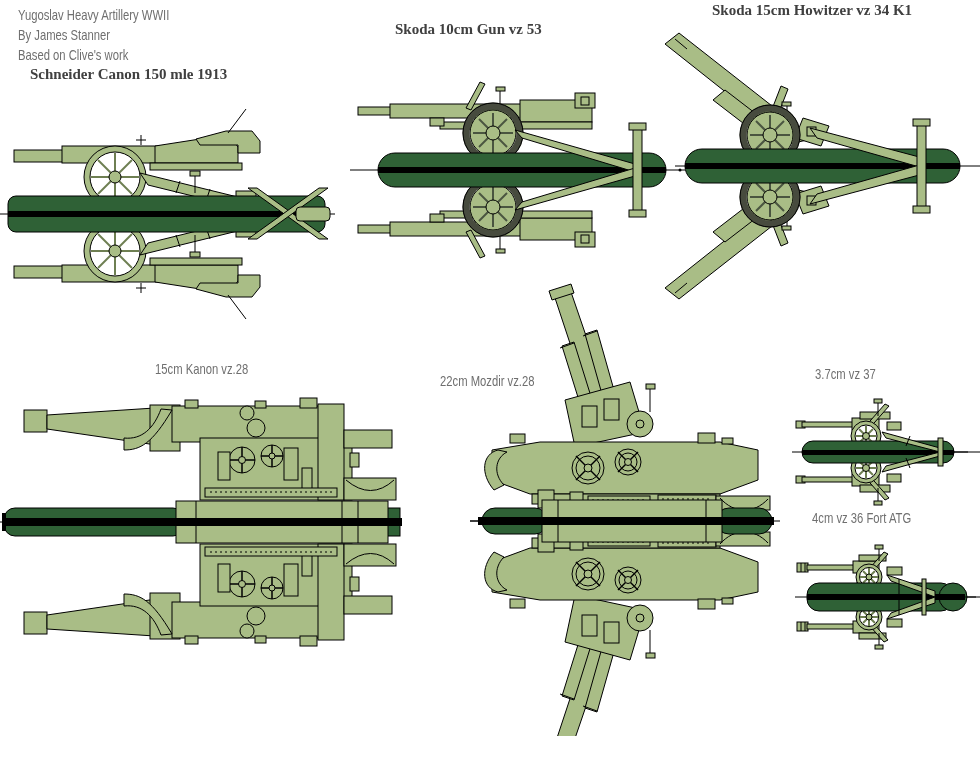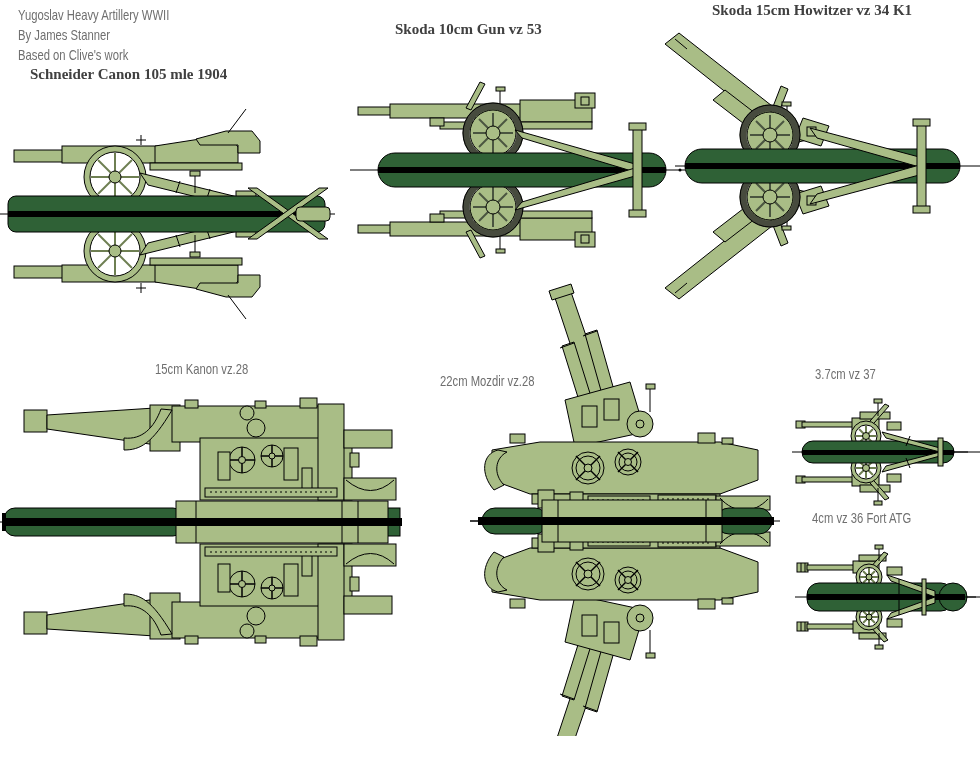--- a/index.html
+++ b/index.html
@@ -22,21 +22,21 @@
   .xspoke{stroke:#000;stroke-width:1.5;fill:none;}
 </style>
 </head>
 <body>
 
 <div id="canvas">
 
   <div class="lbl hdr" style="left:18px;top:6px">Yugoslav Heavy Artillery WWII</div>
   <div class="lbl hdr" style="left:18px;top:26px">By James Stanner</div>
   <div class="lbl hdr" style="left:18px;top:46px">Based on Clive's work</div>
-  <div class="lbl serif" style="left:30px;top:66px">Schneider Canon 105 mle 1904</div>
+  <div class="lbl serif" style="left:30px;top:66px">Schneider Canon 150 mle 1913</div>
   <div class="lbl serif" style="left:395px;top:21px">Skoda 10cm Gun vz 53</div>
   <div class="lbl serif" style="left:712px;top:2px">Skoda 15cm Howitzer vz 34 K1</div>
   <div class="lbl gray" style="left:155px;top:360px">15cm Kanon vz.28</div>
   <div class="lbl gray" style="left:440px;top:372px">22cm Mozdir vz.28</div>
   <div class="lbl gray" style="left:815px;top:365px">3.7cm vz 37</div>
   <div class="lbl gray" style="left:812px;top:509px">4cm vz 36 Fort ATG</div>
 
   <svg style="left:0;top:95px" width="335" height="230" viewBox="0 0 335 230">
     <g id="p1">
       <rect class="body" x="14" y="55" width="52" height="12"></rect>

